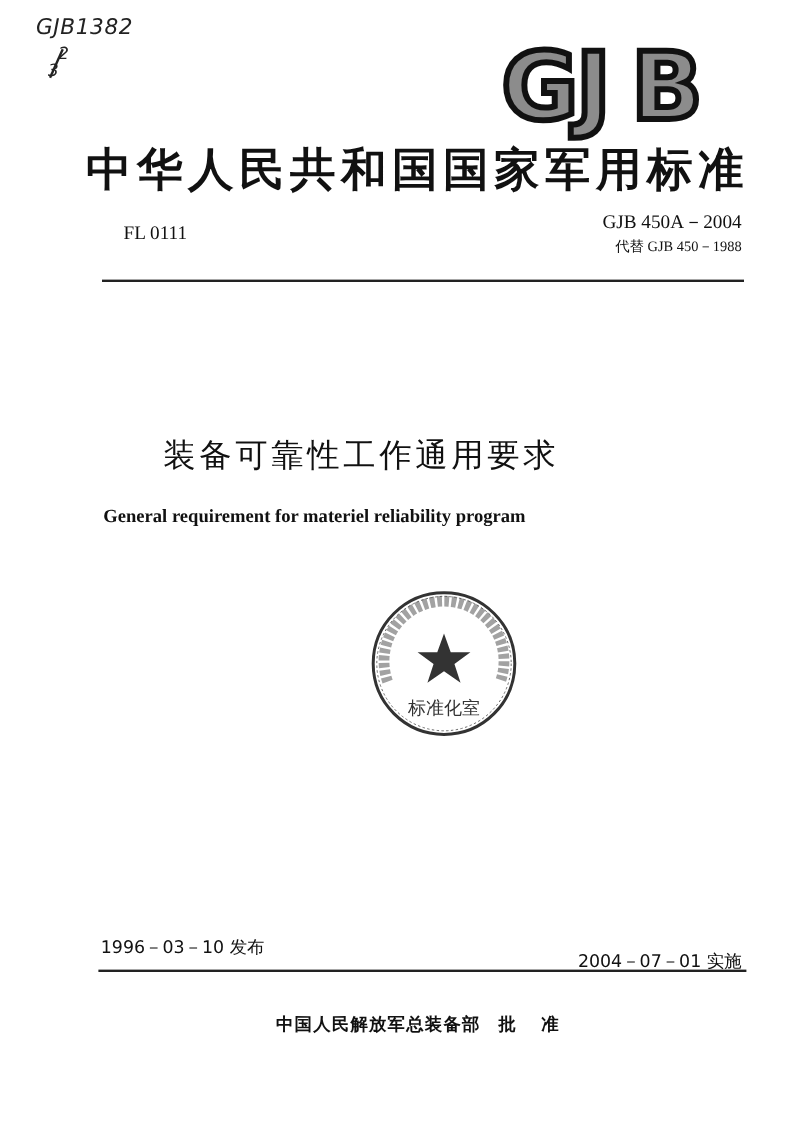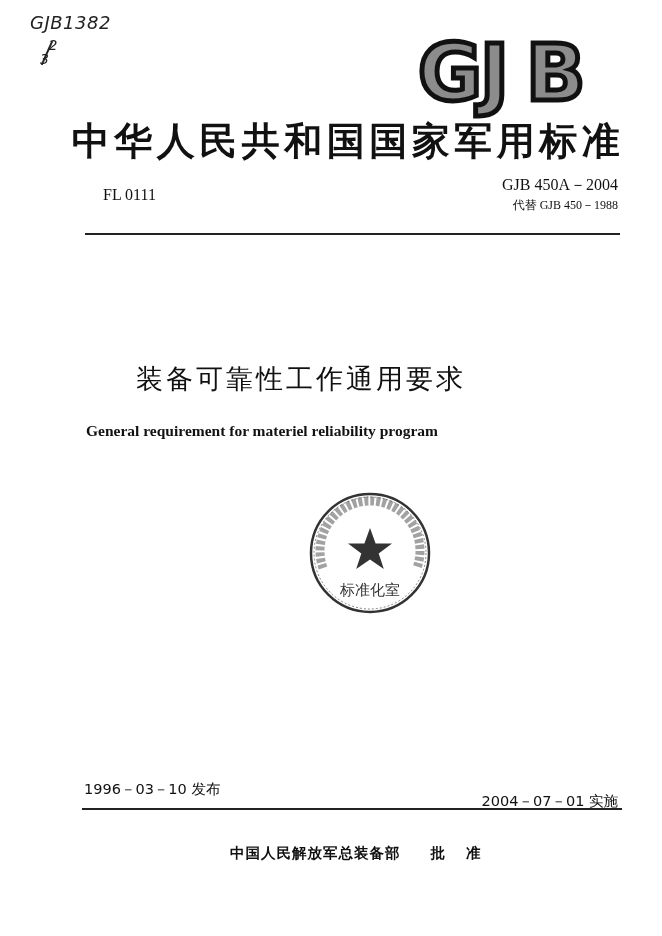--- a/index.html
+++ b/index.html
@@ -62,21 +62,21 @@
     
     #stamp { left: 307px; top: 490px; width: 126px; height: 126px; }
     #stamp svg { width: 126px; height: 126px; }
 
     #issue-date { left: 84px; top: 780px; font-family: "DejaVu Sans", sans-serif; font-size: 14.5px; }
     #impl-date { right: 44px; top: 780px; font-family: "DejaVu Sans", sans-serif; font-size: 14.5px; margin-top: 12px; }
     #approver {
       left: 230px; top: 844px; font-family: "DejaVu Sans", sans-serif; font-size: 14.5px;
       font-weight: bold; letter-spacing: 1px;
     }
-    #approver .approve { margin-left: 30px; letter-spacing: 8px; }
+    #approver .approve { margin-left: 15px; letter-spacing: 8px; }
   </style>
 </head>
 <body>
 
 <div class="abs handwrite" id="hw-code">GJB1382</div>
 <div class="abs handwrite" id="hw-frac">
   <span class="num">2</span>
   <span class="slash"></span>
   <span class="den">3</span>
 </div>

